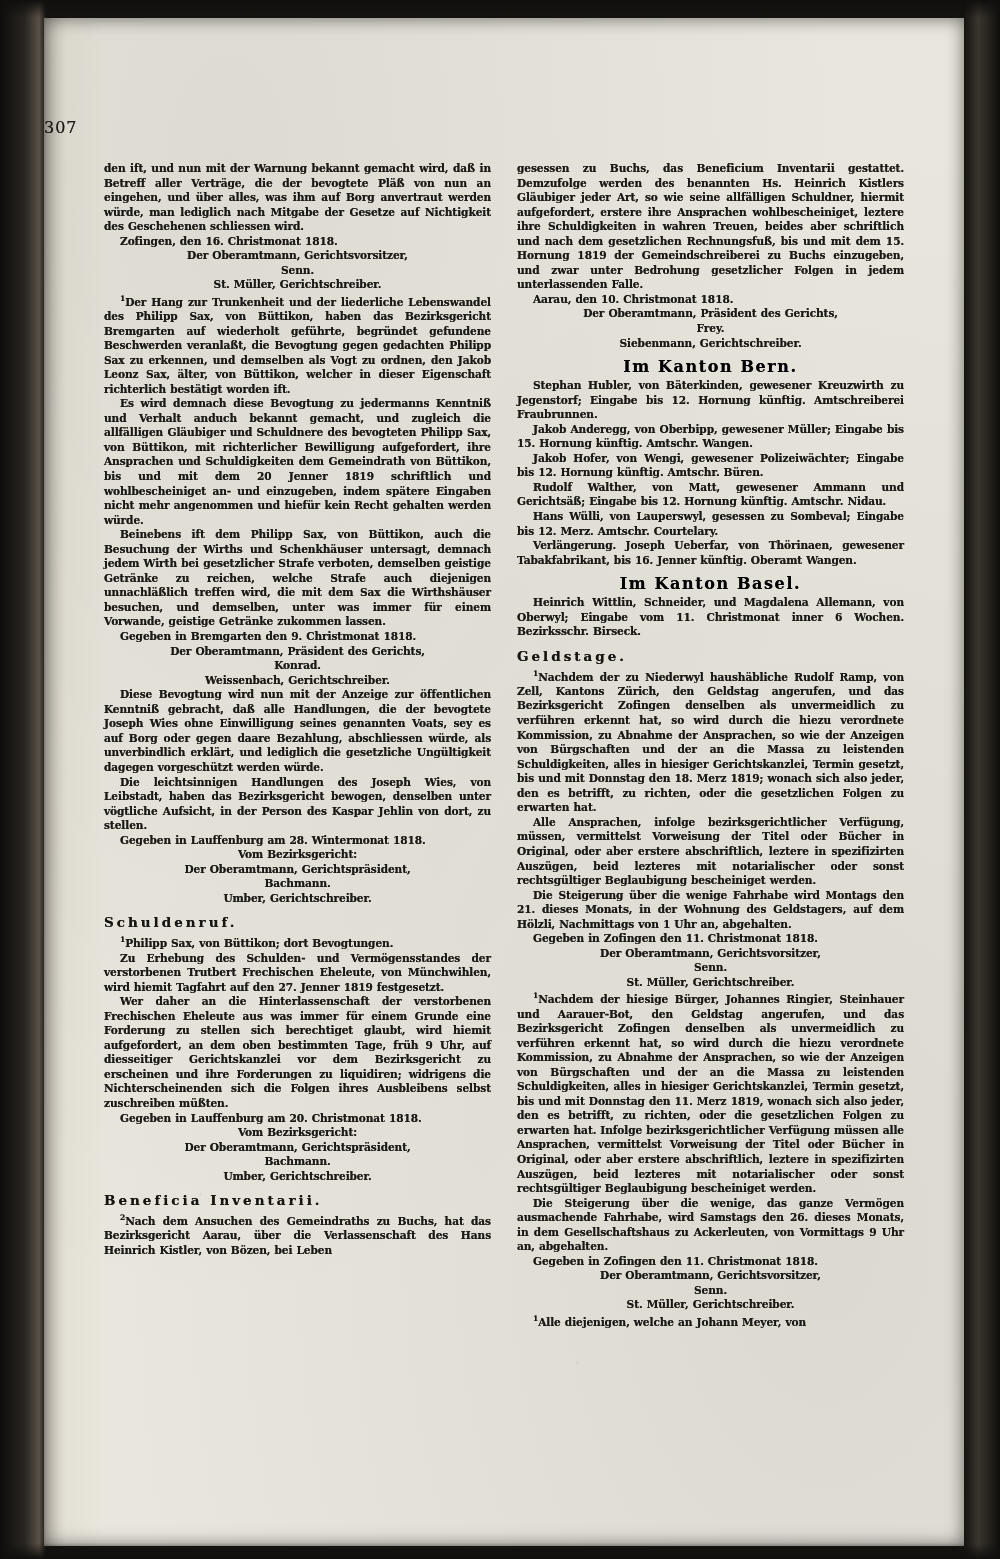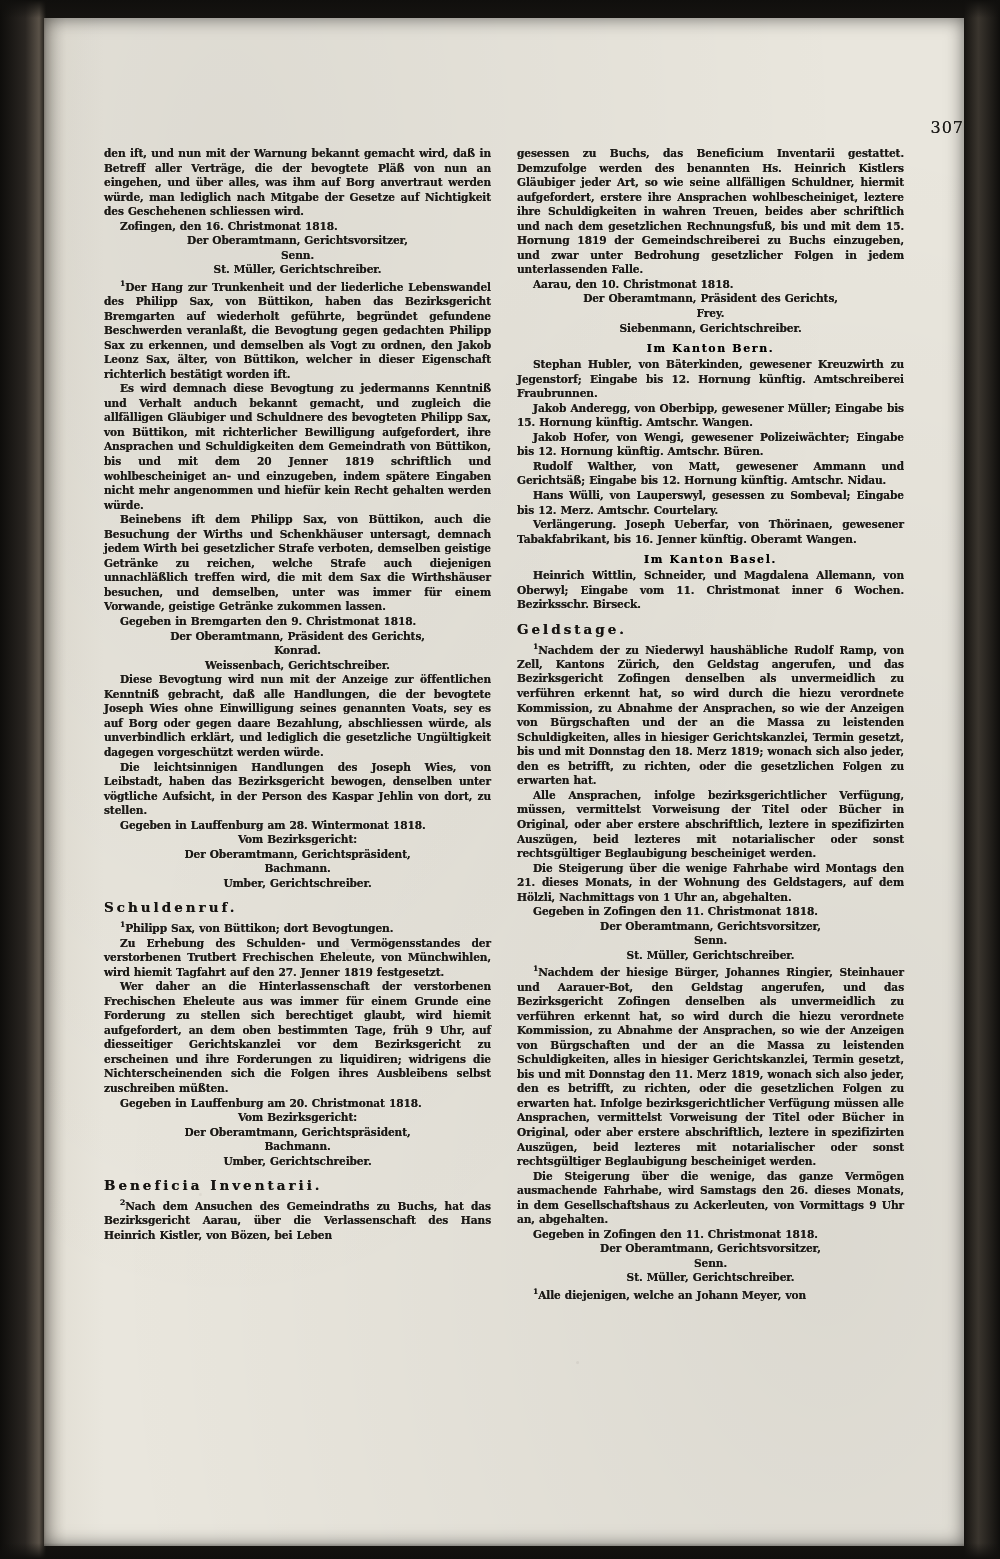--- a/index.html
+++ b/index.html
@@ -72,31 +72,31 @@
     position: absolute;
     left: 0; bottom: 0; height: 16px; width: 100%;
     background: linear-gradient(0deg, #100f0d 0%, rgba(16,15,13,0) 100%);
   }
 
   .page-number {
     position: absolute;
     top: 100px;
     left: 0;
     width: 100%;
-    text-align: right;
+    text-align: left;
     font-size: 16px;
     letter-spacing: 1px;
     color: #1b1a17;
     font-family: "DejaVu Serif", serif;
   }
 
   .columns {
     position: absolute;
     left: 60px;
-    top: 128px;
+    top: 143px;
     width: 800px;
     display: flex;
     gap: 26px;
   }
   .col {
     width: 387px;
   }
 
   
   .col p, .col div.line {
@@ -121,21 +121,21 @@
   }
   .heading {
     font-size: 13.5px;
     letter-spacing: 3px;
     font-weight: 700;
     margin: 9px 0 3px 0;
     color: #171512;
   }
   .subheading {
     text-align: center;
-    font-size: 11px;
+    font-size: 16px;
     letter-spacing: 1.6px;
     font-weight: 700;
     margin: 7px 0 2px 0;
   }
   .sup {
     font-size: 7.5px;
     vertical-align: super;
   }
 
   

